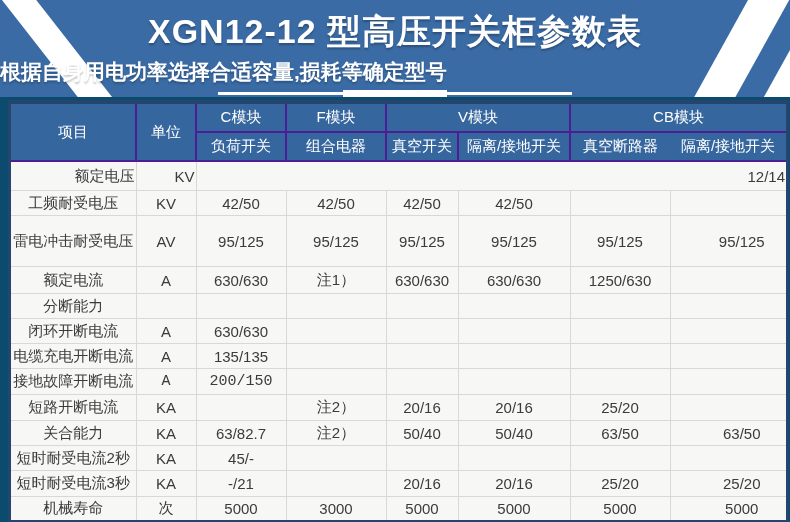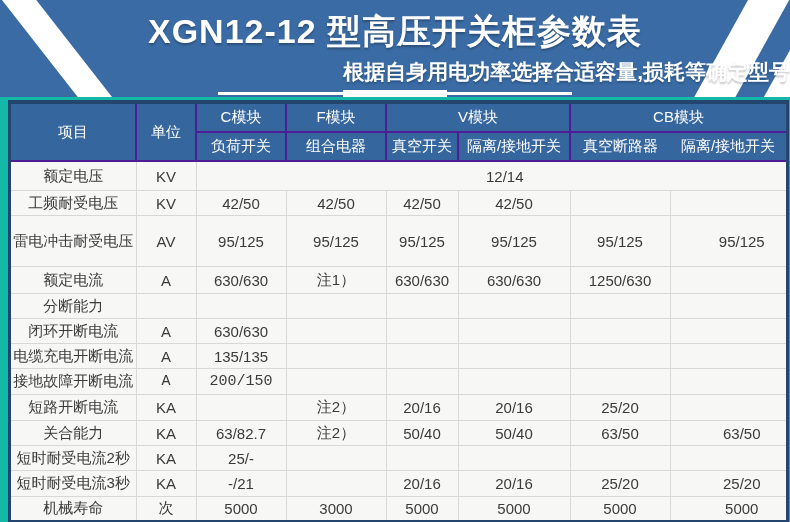--- a/index.html
+++ b/index.html
@@ -1,32 +1,32 @@
 <!DOCTYPE html>
 <html><head>
 <meta charset="utf-8">
 <style>
   html,body{margin:0;padding:0;background:#ffffff;}
   .page{
-    position:relative;width:790px;height:522px;overflow:hidden;background:#14b8a6;
+    position:relative;width:790px;height:522px;overflow:hidden;background:#0c4a6e;
     font-family:"Liberation Sans","DejaVu Sans",sans-serif;
   }
   
   .banner{position:relative;height:97px;background:#3a6ba4;overflow:hidden;}
   .stripe{position:absolute;background:#ffffff;}
   .stripe-left{left:47px;top:-52px;width:27px;height:210px;transform:rotate(-38deg);}
   .stripe-right-1{left:719px;top:-48px;width:36px;height:210px;transform:rotate(29deg);}
   .stripe-right-2{left:787px;top:-45px;width:36px;height:210px;transform:rotate(29deg);}
   .banner-title{
     position:relative;text-align:center;margin-top:9px;color:#ffffff;
     font-size:34px;font-weight:bold;letter-spacing:1px;
     text-shadow:0 2px 2px rgba(0,0,0,0.25);white-space:nowrap;
   }
   .banner-subtitle{
-    position:relative;text-align:right;margin-top:3px;color:#ffffff;
+    position:relative;text-align:left;margin-top:3px;color:#ffffff;
     font-size:21px;font-weight:bold;text-shadow:0 2px 2px rgba(0,0,0,0.22);white-space:nowrap;
   }
   .banner-divider{position:relative;width:354px;height:7px;margin:4px auto 0 auto;}
   .banner-divider .thin{position:absolute;left:0;top:2px;width:100%;height:3px;background:#ffffff;}
   .banner-divider .thick{position:absolute;left:125px;top:0;width:104px;height:7px;background:#ffffff;}
   
   .table-outer{
     margin:3px 2px 0 8px;width:775px;
     border:3px solid #24456e;border-top-width:4px;box-sizing:content-box;background:#f7f7f5;
   }
@@ -38,21 +38,21 @@
   }
   thead tr:first-child td{border-top:none;}
   thead td.edge-l{border-left:none;}
   thead td.edge-r{border-right:none;}
   thead td.no-div-r{border-right:none;}
   thead td.no-div-l{border-left:none;}
   tbody td{
     background:#f7f7f5;color:#3b3b3b;text-align:center;vertical-align:middle;
     font-size:15px;border:1px solid #d8d8d4;height:22px;
   }
-  tbody tr:nth-child(1) td{height:26px;}
+  tbody tr:nth-child(1) td{height:26px;text-align:right;}
   tbody tr:nth-child(3) td{height:48px;}
   tbody tr:nth-child(4) td{height:24px;}
   tbody tr:nth-child(8) td{height:23px;font-family:Liberation Mono, monospace;}
   tbody tr:nth-child(9) td{height:23px;margin-left:27px;}
   tbody tr:nth-child(12) td{height:23px;}
   tbody tr:nth-child(13) td{height:21px;}
   tbody td:first-child{border-left:none;}
   tbody td:last-child{border-right:none;padding-left:28px;}
   tbody tr:last-child td{border-bottom:none;margin-left:35px;}
 </style>
@@ -195,21 +195,21 @@
             <td>63/82.7</td>
             <td>注2）</td>
             <td>50/40</td>
             <td>50/40</td>
             <td>63/50</td>
             <td>63/50</td>
           </tr>
           <tr>
             <td>短时耐受电流2秒</td>
             <td>KA</td>
-            <td>25/-</td>
+            <td>45/-</td>
             <td></td>
             <td></td>
             <td></td>
             <td></td>
             <td></td>
           </tr>
           <tr>
             <td>短时耐受电流3秒</td>
             <td>KA</td>
             <td>-/21</td>

